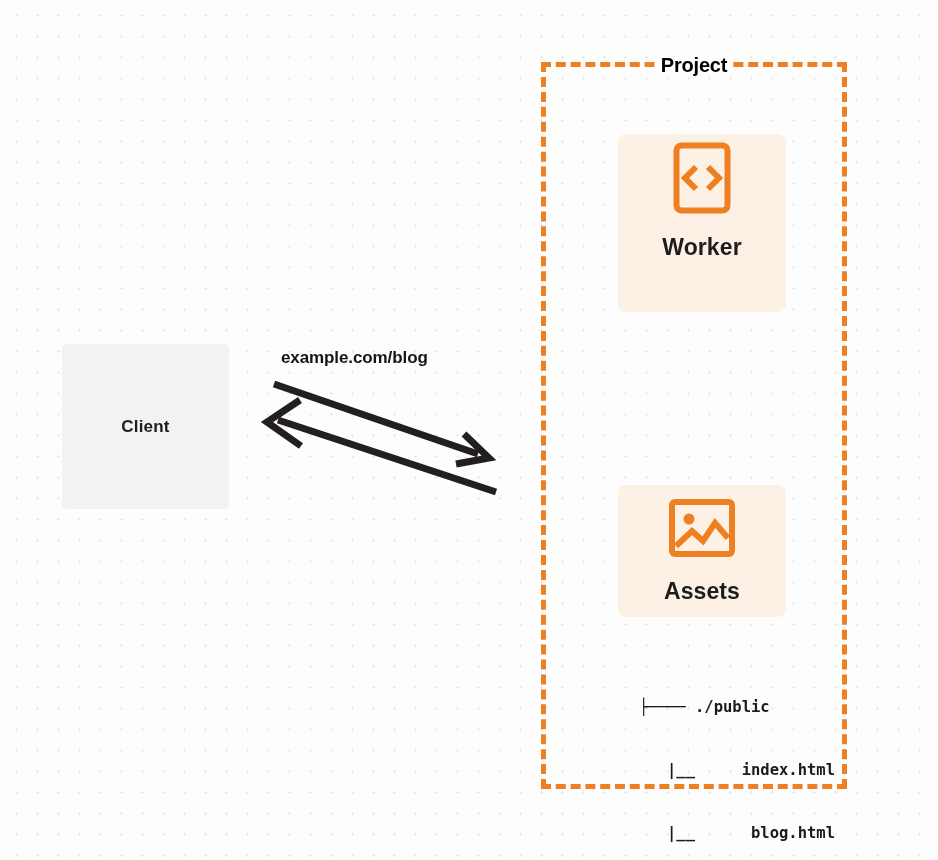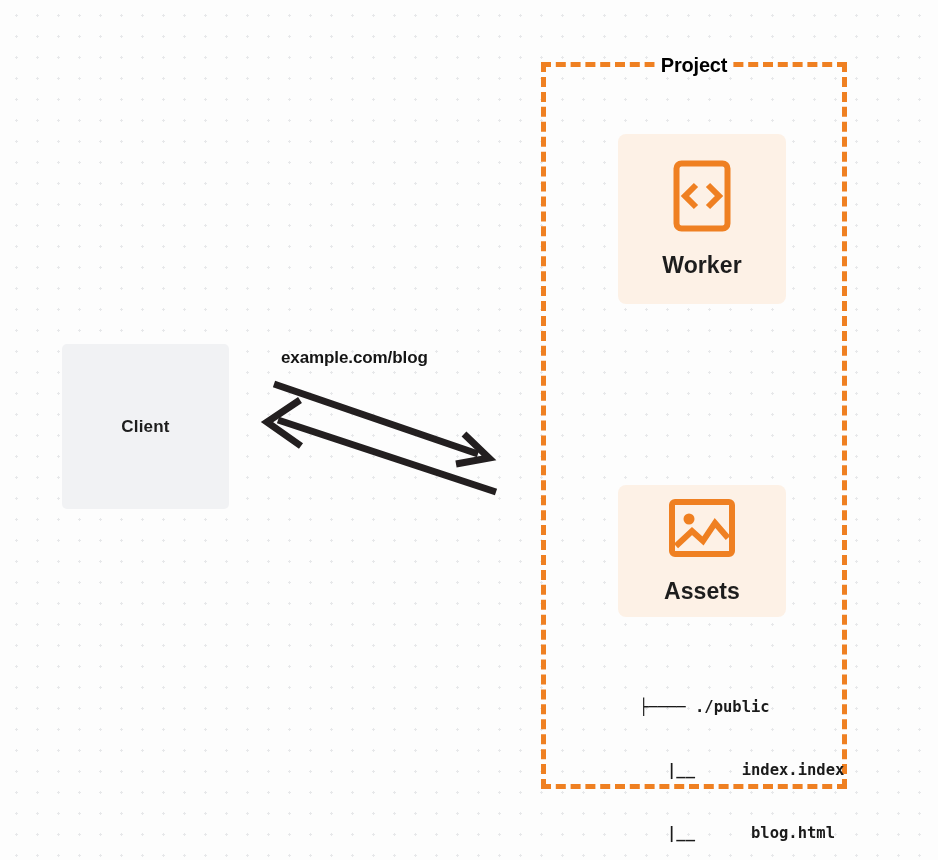--- a/index.html
+++ b/index.html
@@ -95,22 +95,22 @@
     background: #fdf1e6;
     border-radius: 8px;
     display: flex;
     flex-direction: column;
     align-items: center;
   }
   #worker-card {
     left: 72px;
     top: 67px;
     height: 170px;
-    padding-top: 0;
-    justify-content: center;
+    padding-top: 8px;
+    justify-content: flex-start;
   }
   #assets-card {
     left: 72px;
     top: 418px;
     height: 132px;
     justify-content: center;
   }
   .service-icon {
     display: block;
   }
@@ -184,19 +184,19 @@
           <rect x="4" y="4" width="60" height="52" rx="3" ry="3" fill="none" stroke="#ef8022" stroke-width="6"></rect>
           <circle cx="21" cy="21" r="5.5" fill="#ef8022"></circle>
           <polyline points="8,48 24,33 35,43 47,25 60,40" fill="none" stroke="#ef8022" stroke-width="6" stroke-linecap="butt" stroke-linejoin="miter"></polyline>
         </svg>
       </span>
       <span class="service-name">Assets</span>
     </div>
 
     <div id="asset-tree">
       <span class="tree-row">├──── ./public</span>
-      <span class="tree-row">   |__     index.index</span>
+      <span class="tree-row">   |__     index.html</span>
       <span class="tree-row">   |__      blog.html</span>
       
     </div>
 
   </div>
 </div>
 
 </body></html>

